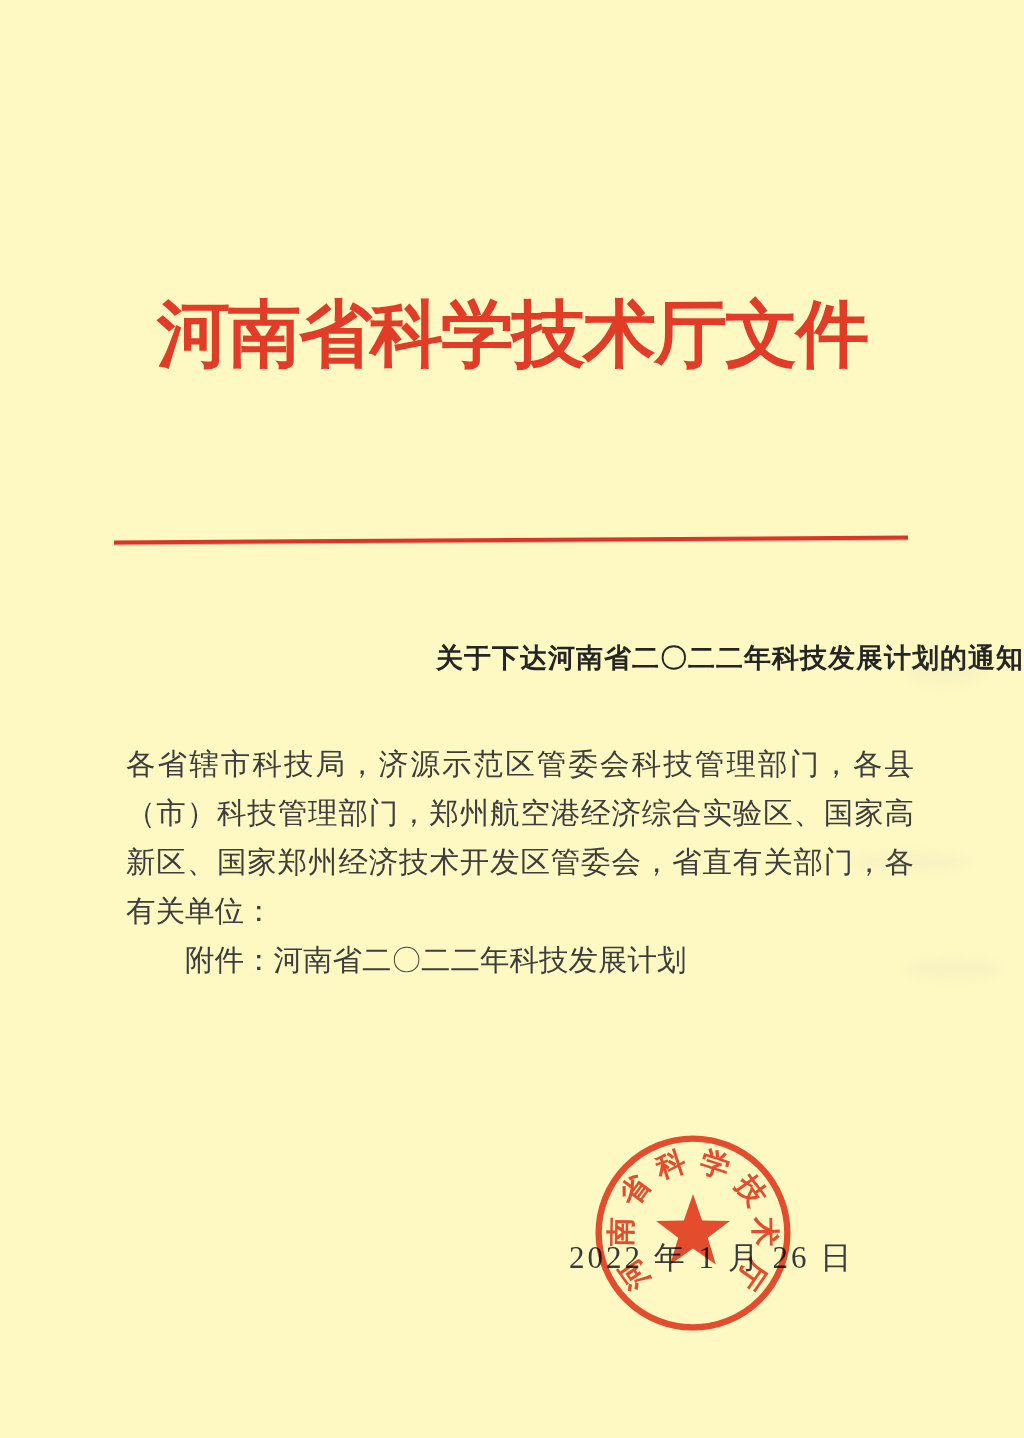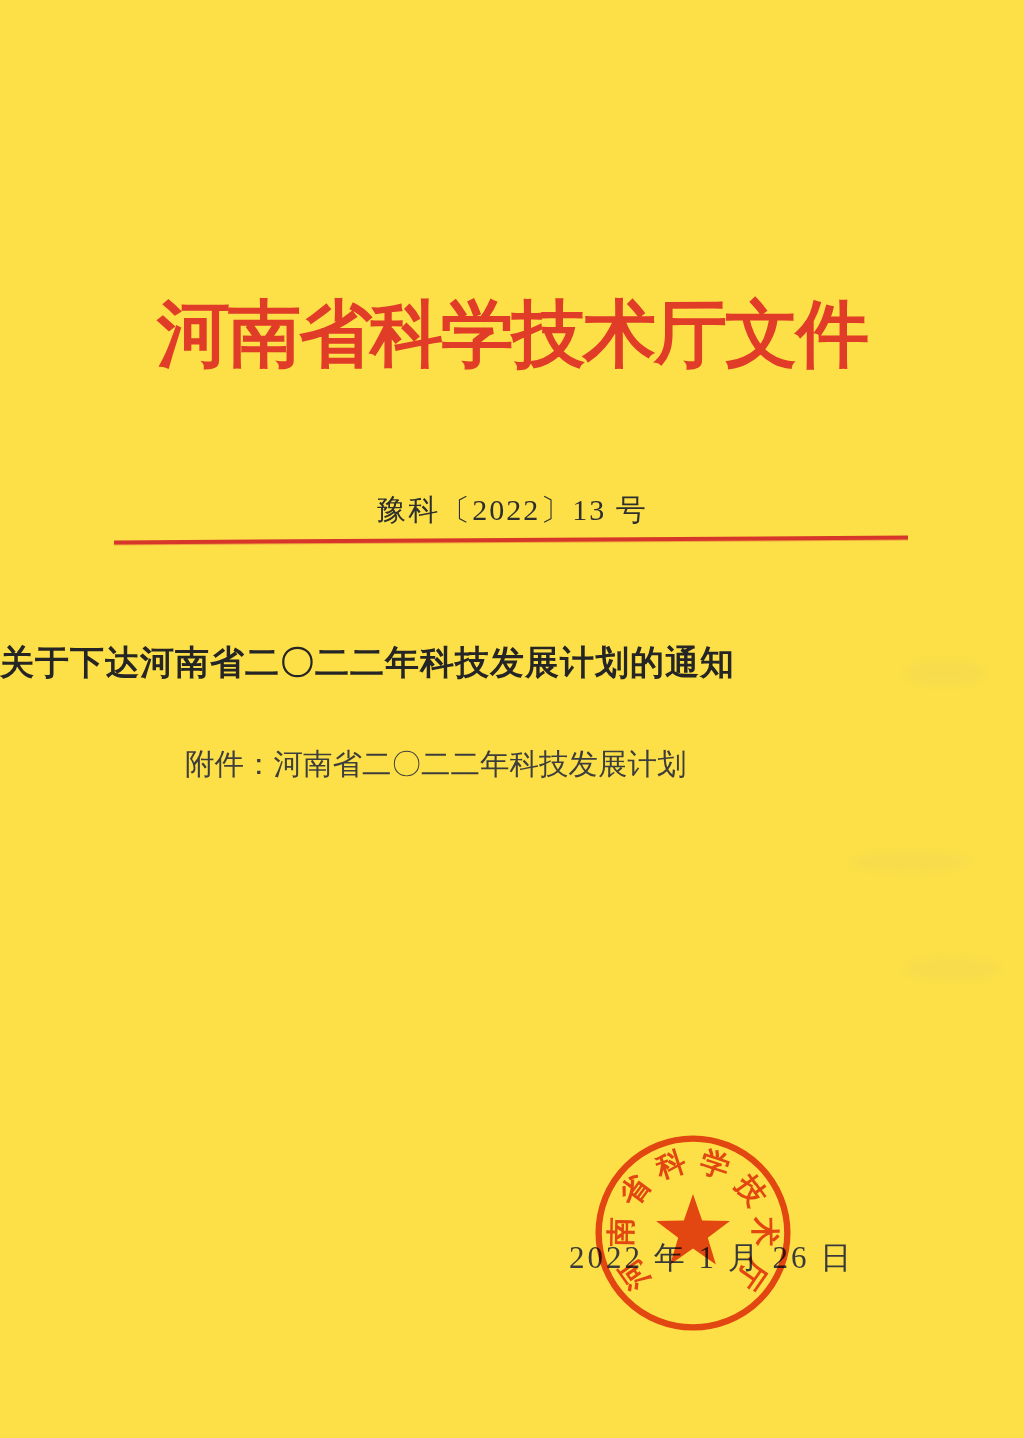--- a/index.html
+++ b/index.html
@@ -5,21 +5,21 @@
   html, body {
     margin: 0;
     padding: 0;
     background: #e8e8e8;
   }
   .page {
     position: relative;
     width: 1024px;
     height: 1438px;
     margin: 0 auto;
-    background: #fde047;
+    background: #fef9c3;
     font-family: "Liberation Serif", serif;
     overflow: hidden;
   }
   .letterhead-title {
     position: absolute;
     top: 286px;
     left: 0;
     width: 100%;
     text-align: center;
     font-size: 73px;
@@ -46,22 +46,22 @@
     height: 4px;
     background: #d6372a;
     transform: rotate(-0.35deg);
     box-shadow: 0 1px 0 rgba(214,55,42,0.35);
   }
   .notice-title {
     position: absolute;
     top: 640px;
     left: 0;
     width: 100%;
-    text-align: left;
-    font-size: 34px;
+    text-align: right;
+    font-size: 27px;
     font-weight: 700;
     letter-spacing: 1px;
     color: #252525;
     white-space: nowrap;
   }
   .body-text {
     position: absolute;
     top: 740px;
     left: 126px;
     width: 788px;
@@ -110,27 +110,27 @@
   .artifact-2 { top: 852px; left: 850px; width: 120px; height: 20px; }
   .artifact-3 { top: 958px; left: 905px; width: 95px; height: 22px; }
 </style>
 </head>
 <body>
 
 <div class="page">
 
   <div class="letterhead-title">河南省科学技术厅文件</div>
 
-  <div class="doc-number">豫科〔2022〕13 号</div>
 
   <div class="red-rule"></div>
 
   <div class="notice-title">关于下达河南省二〇二二年科技发展计划的通知</div>
 
   <div class="body-text">
+    <p>各省辖市科技局，济源示范区管委会科技管理部门，各县（市）科技管理部门，郑州航空港经济综合实验区、国家高新区、国家郑州经济技术开发区管委会，省直有关部门，各有关单位：</p>
     <p class="indent attachment-line">附件：河南省二〇二二年科技发展计划</p>
   </div>
 
   <div class="issue-date">2022 年 1 月 26 日</div>
 
   <svg class="official-seal" viewBox="-110 -110 220 220" xmlns="http://www.w3.org/2000/svg">
     <circle cx="0" cy="0" r="97" fill="none" stroke-width="6.5" stroke="#e2412c"></circle>
     <polygon points="0,-40 9.4,-12.9 38,-12.4 15.2,4.9 23.5,32.4 0,16 -23.5,32.4 -15.2,4.9 -38,-12.4 -9.4,-12.9" fill="#e2412c"></polygon>
     <g>
       <text class="seal-char" transform="rotate(-125) translate(0,-64)" text-anchor="middle" fill="#e2412c">河</text>

